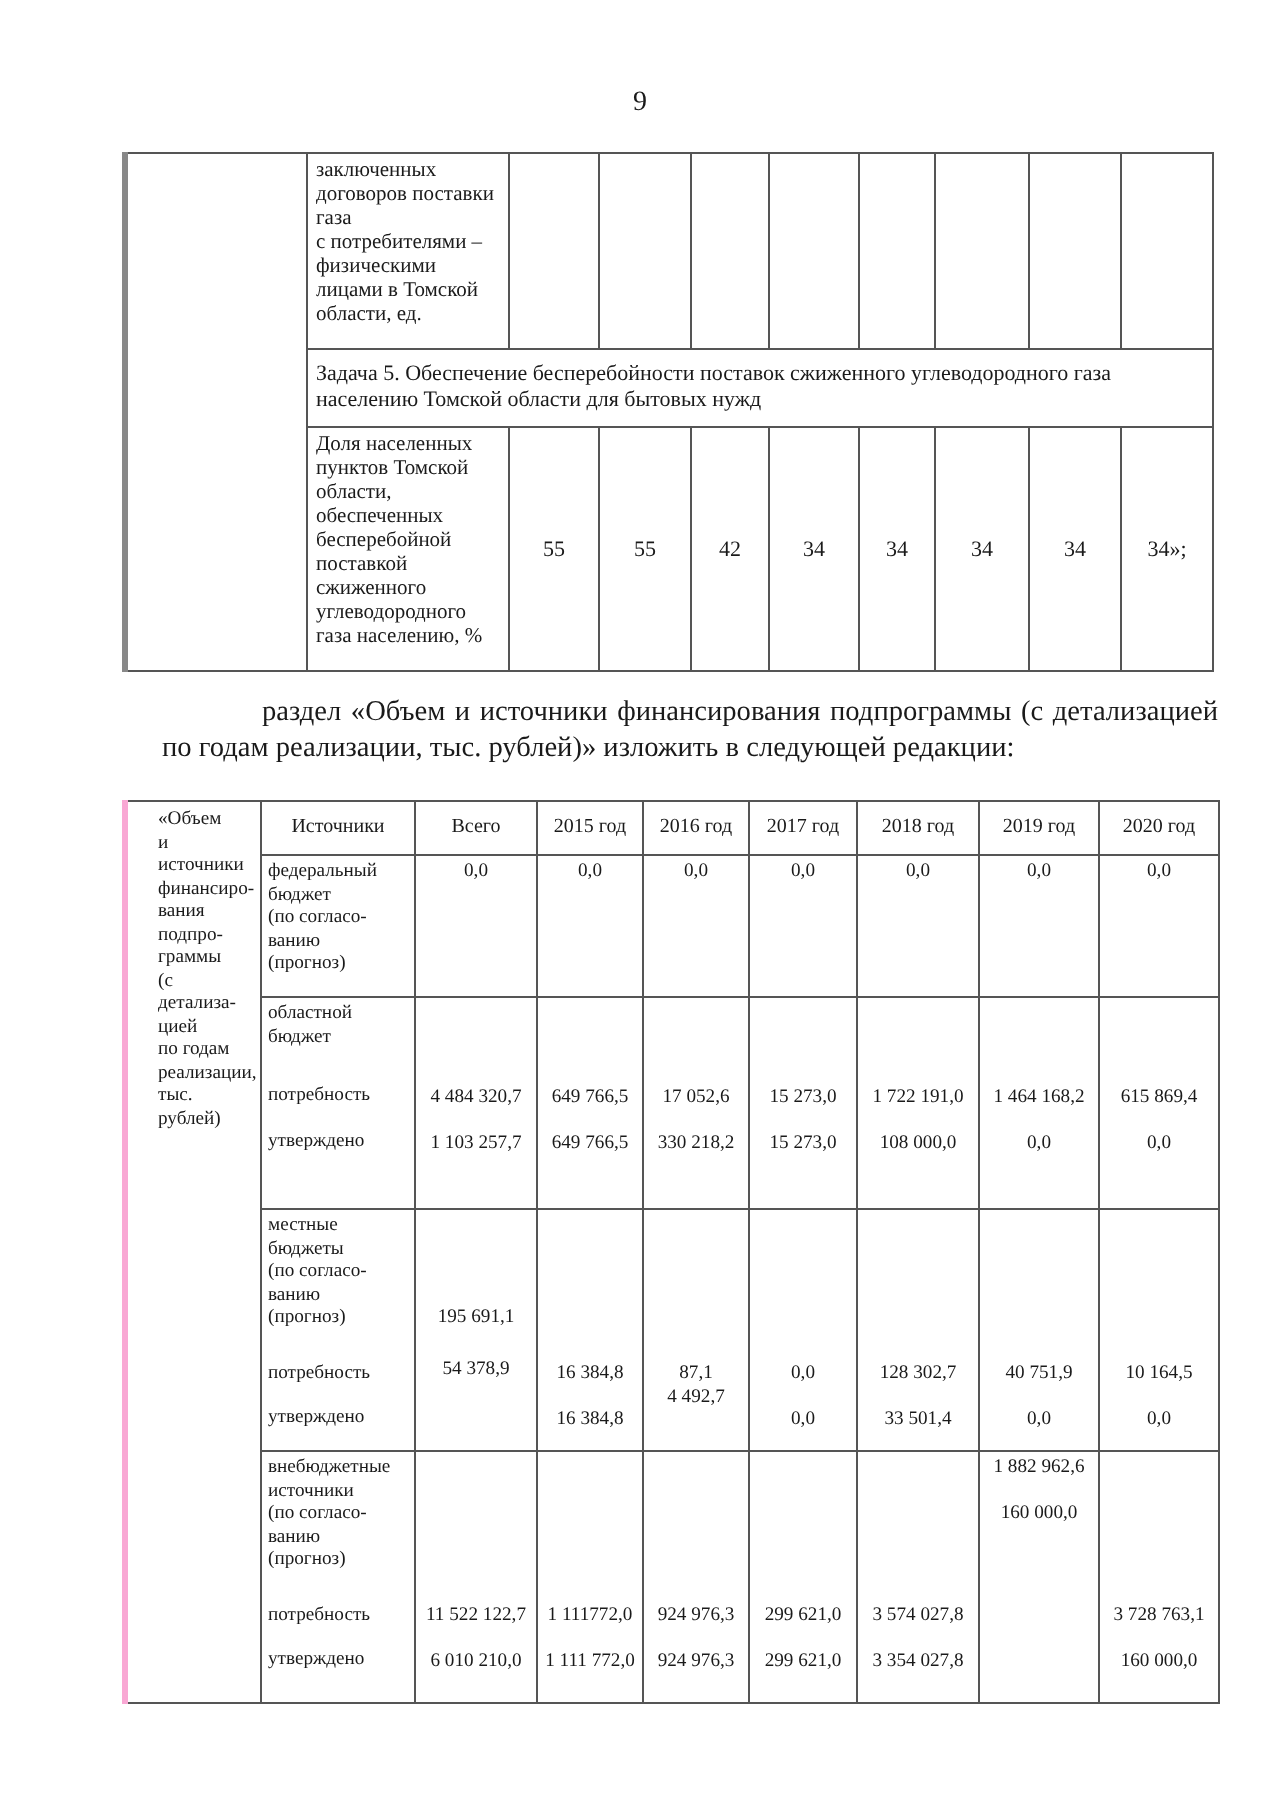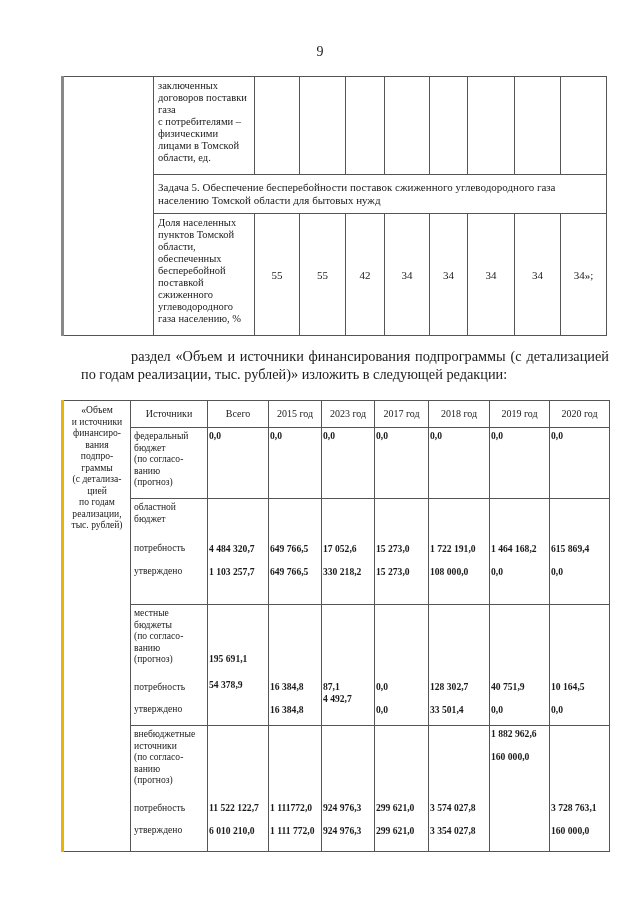--- a/index.html
+++ b/index.html
@@ -10,23 +10,23 @@
   #t1 { left:61px; top:76px; width:544px; }
   #t1 td { font-size:10.5px; line-height:12px; }
   #t1 .lbl { padding:3px 4px; }
   #t1 .val { text-align:center; vertical-align:middle; font-size:11px; }
   #t1 .task { padding:6px 4px; font-size:11px; line-height:13px; }
   #t1 .lead { border-left:3px solid #888; }
   .para { position:absolute; left:81px; top:347px; width:528px; font-size:14.3px; line-height:18px; text-align:justify; text-indent:50px; }
   #t2 { left:61px; top:400px; width:547px; }
   #t2 td { font-size:9.6px; line-height:11.5px; }
   #t2 .hdr { text-align:center; vertical-align:middle; height:26px; font-size:10px; }
-  #t2 .lead { border-left:3px solid #eab308; padding:3px 3px;text-align:center; }
+  #t2 .lead { border-left:3px solid #f9a8d4; padding:3px 15px; }
   #t2 .src { padding:2px 3px; }
-  #t2 .num { text-align:left; padding:2px 1px;font-weight:bold; }
+  #t2 .num { text-align:center; padding:2px 1px; }
   .rowp { display:block; }
 </style>
 </head>
 <body>
 
 <div class="page-num">9</div>
 
 <table id="t1">
   <colgroup>
     <col style="width:91px">
@@ -113,21 +113,21 @@
       <span class="rowp">граммы</span>
       <span class="rowp">(с детализа-</span>
       <span class="rowp">цией</span>
       <span class="rowp">по годам</span>
       <span class="rowp">реализации,</span>
       <span class="rowp">тыс. рублей)</span>
     </td>
     <td class="hdr">Источники</td>
     <td class="hdr">Всего</td>
     <td class="hdr">2015 год</td>
-    <td class="hdr">2023 год</td>
+    <td class="hdr">2016 год</td>
     <td class="hdr">2017 год</td>
     <td class="hdr">2018 год</td>
     <td class="hdr">2019 год</td>
     <td class="hdr">2020 год</td>
   </tr>
 
   <tr style="height:71px">
     <td class="src">
       <span class="rowp">федеральный</span>
       <span class="rowp">бюджет</span>

